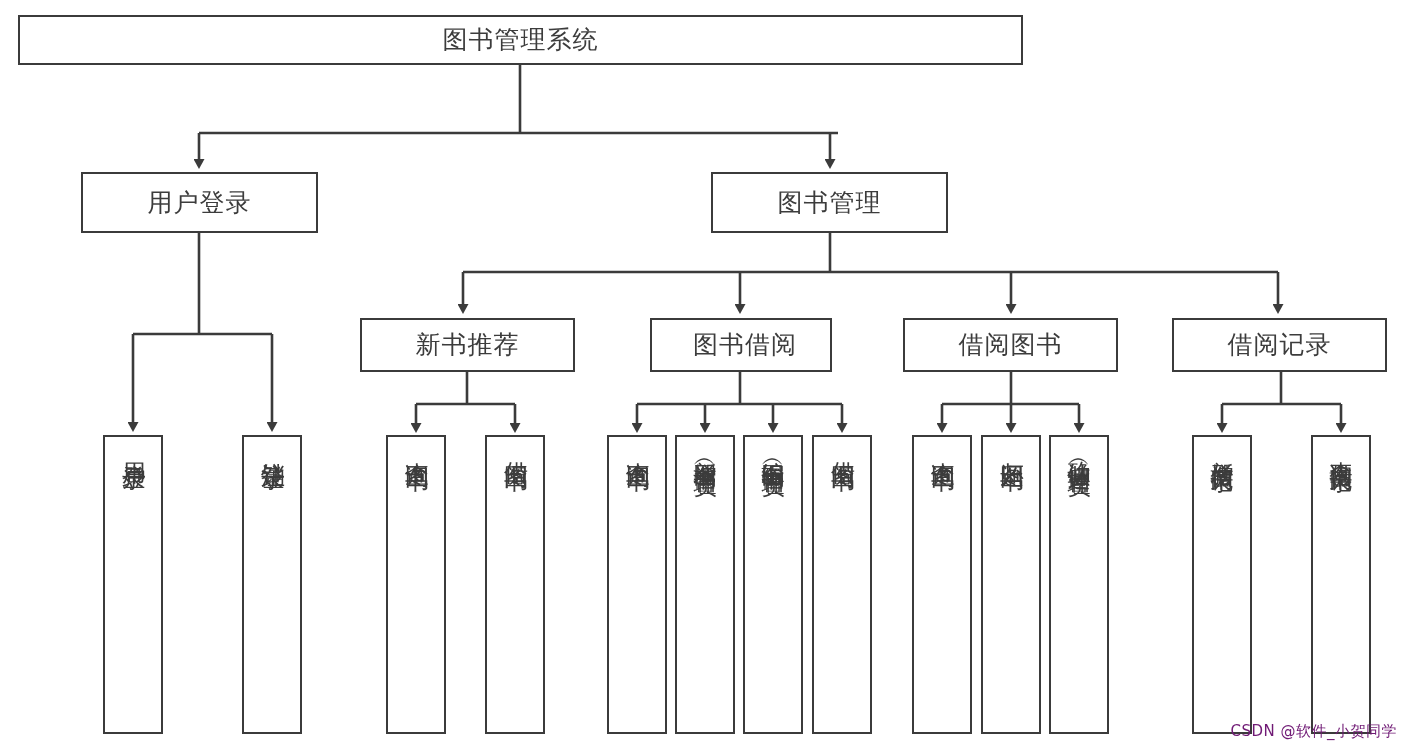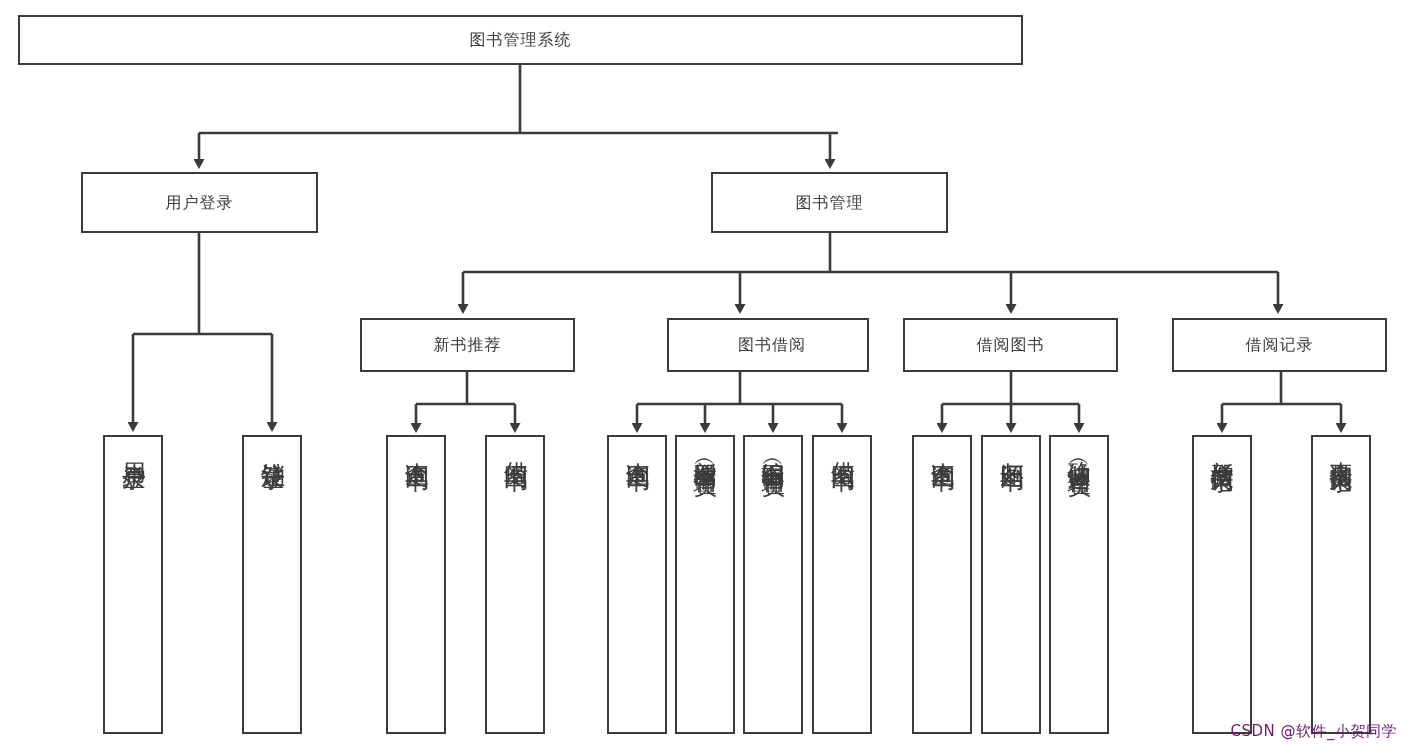--- a/index.html
+++ b/index.html
@@ -23,21 +23,21 @@
     position:absolute;
     box-sizing:border-box;
     background:#ffffff;
     border:2.5px solid #3b3b3b;
     display:flex;
     align-items:center;
     justify-content:center;
     color:#3c3c3c;
   }
   .node .label{
-    font-size:16px;
+    font-size:25px;
     line-height:1.2;
     letter-spacing:1px;
     white-space:nowrap;
     color:#3c3c3c;
   }
   
   .leaf{
     align-items:flex-start;
     padding-top:6px;
   }
@@ -126,21 +126,21 @@
   </div>
 
   <div class="node" style="left:360px;top:318px;width:215px;height:54px;">
     <span class="label">新书推荐</span>
   </div>
 
   <div class="node" style="left:711px;top:172px;width:237px;height:61px;">
     <span class="label">图书管理</span>
   </div>
 
-  <div class="node" style="left:667px;top:318px;width:202px;height:54px;padding-left:8px;">
+  <div class="node" style="left:650px;top:318px;width:182px;height:54px;padding-left:8px;">
     <span class="label">图书借阅</span>
   </div>
 
   <div class="node" style="left:903px;top:318px;width:215px;height:54px;">
     <span class="label">借阅图书</span>
   </div>
 
   <div class="node" style="left:1172px;top:318px;width:215px;height:54px;">
     <span class="label">借阅记录</span>
   </div>

